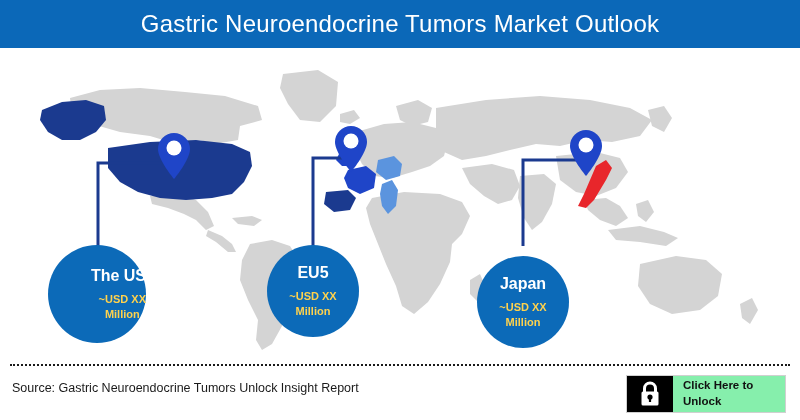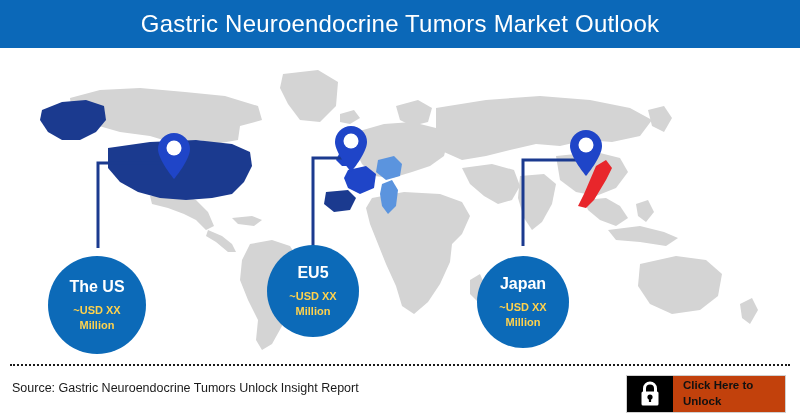--- a/index.html
+++ b/index.html
@@ -81,21 +81,21 @@
     margin-bottom: 7px;
   }
   .bubble-value {
     color: #ffd24d;
     font-weight: bold;
     font-size: 11px;
     line-height: 1.3;
     white-space: pre-line;
   }
 
-  .bubble-us    { left: 48px;  top: 208px; width: 98px; height: 98px; }
+  .bubble-us    { left: 48px;  top: 197px; width: 98px; height: 98px; align-items: flex-end; }
   .bubble-eu5   { left: 267px; top: 197px; width: 92px; height: 92px; }
   .bubble-japan { left: 477px; top: 208px; width: 92px; height: 92px; }
 
   
   .footer {
     position: absolute;
     left: 0; top: 364px;
     width: 800px; height: 56px;
     background: #ffffff;
   }
@@ -112,21 +112,21 @@
     color: #1a1a1a;
     white-space: nowrap;
   }
 
   
   .unlock-button {
     position: absolute;
     left: 626px; top: 375px;
     width: 160px; height: 38px;
     border: 1px solid #d0d0d0;
-    background: #c2410c;
+    background: #86efac;
     display: flex;
     align-items: stretch;
     box-sizing: border-box;
   }
   .unlock-icon-box {
     width: 46px;
     background: #000000;
     display: flex;
     align-items: center;
     justify-content: center;

